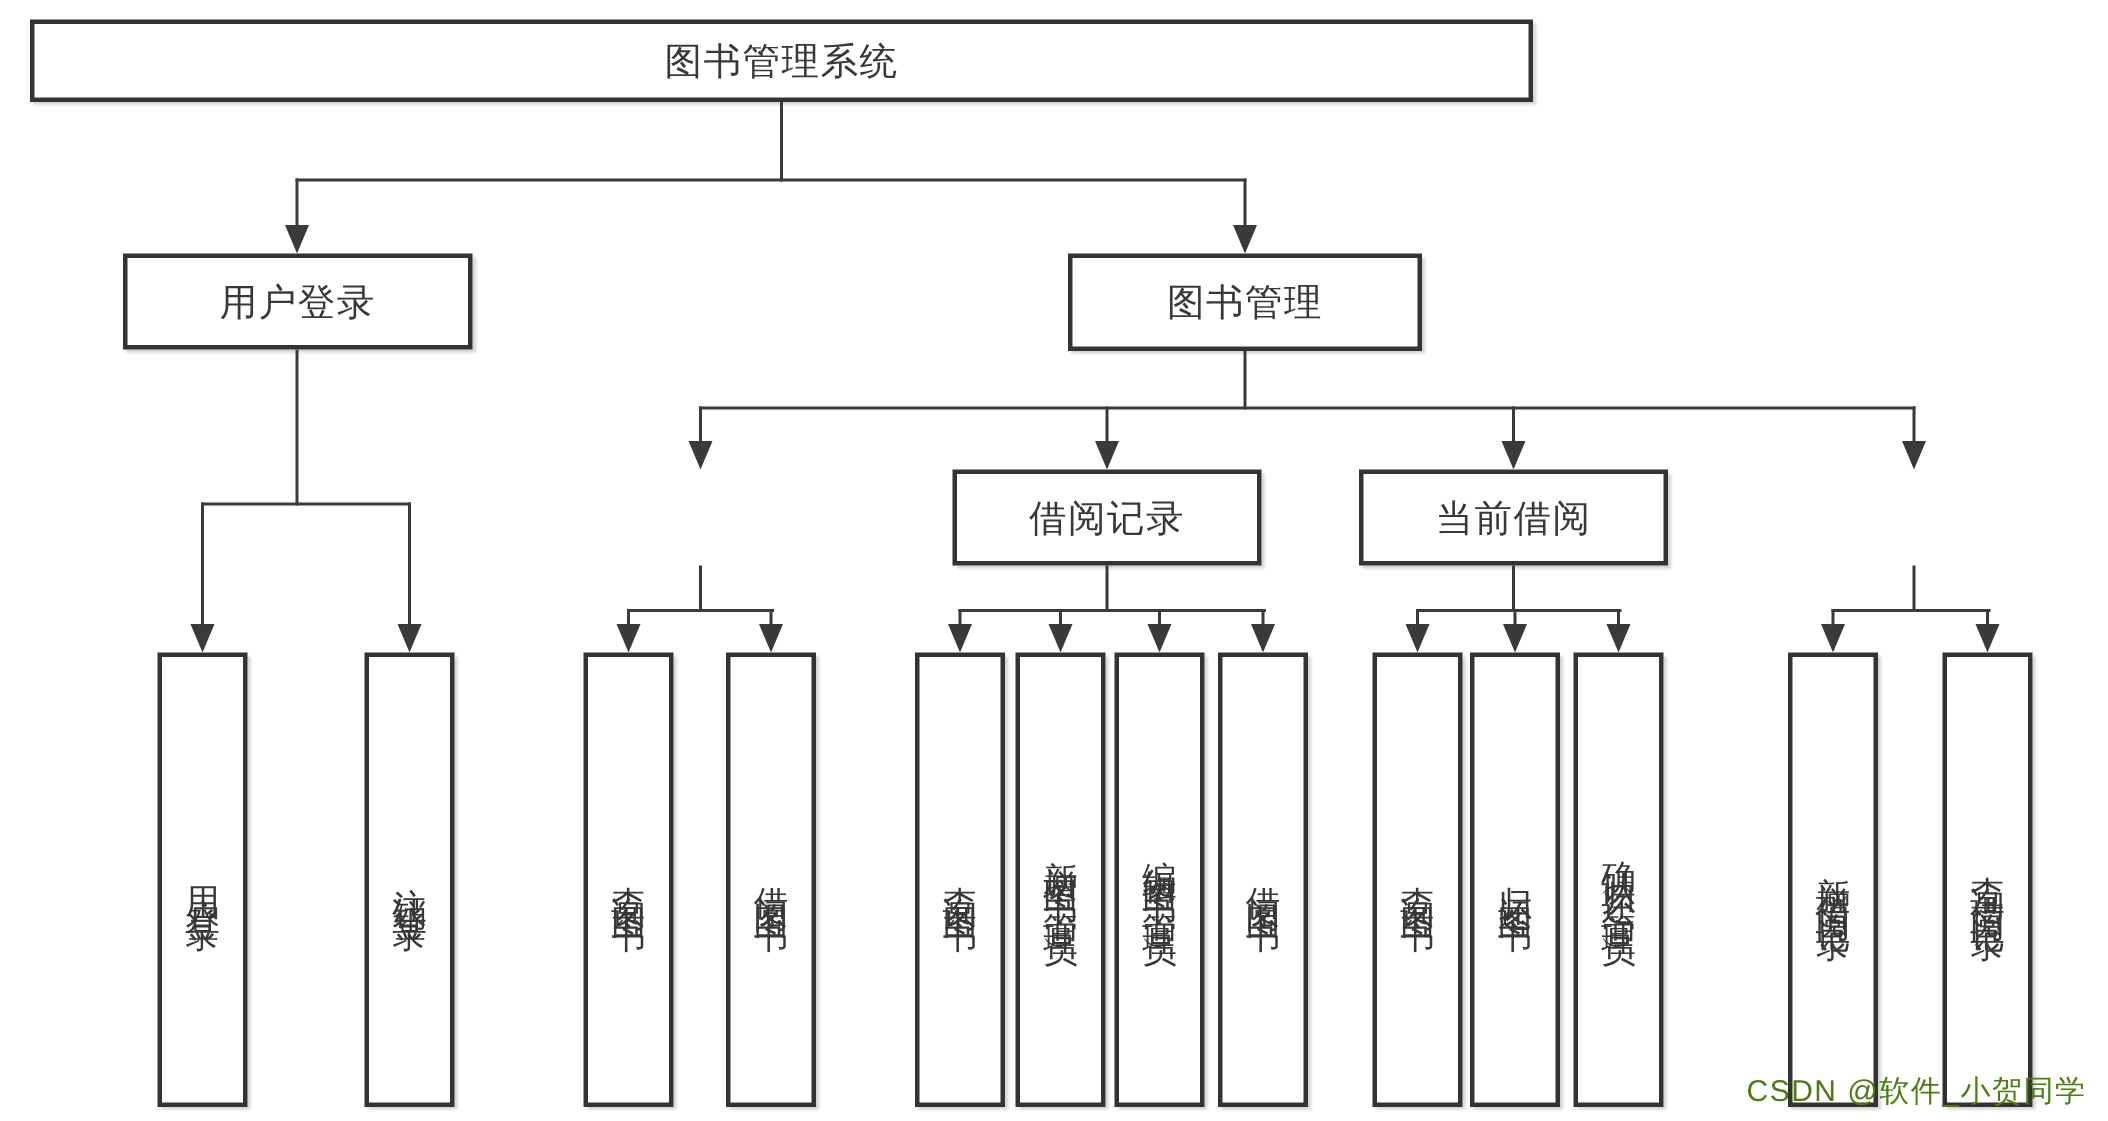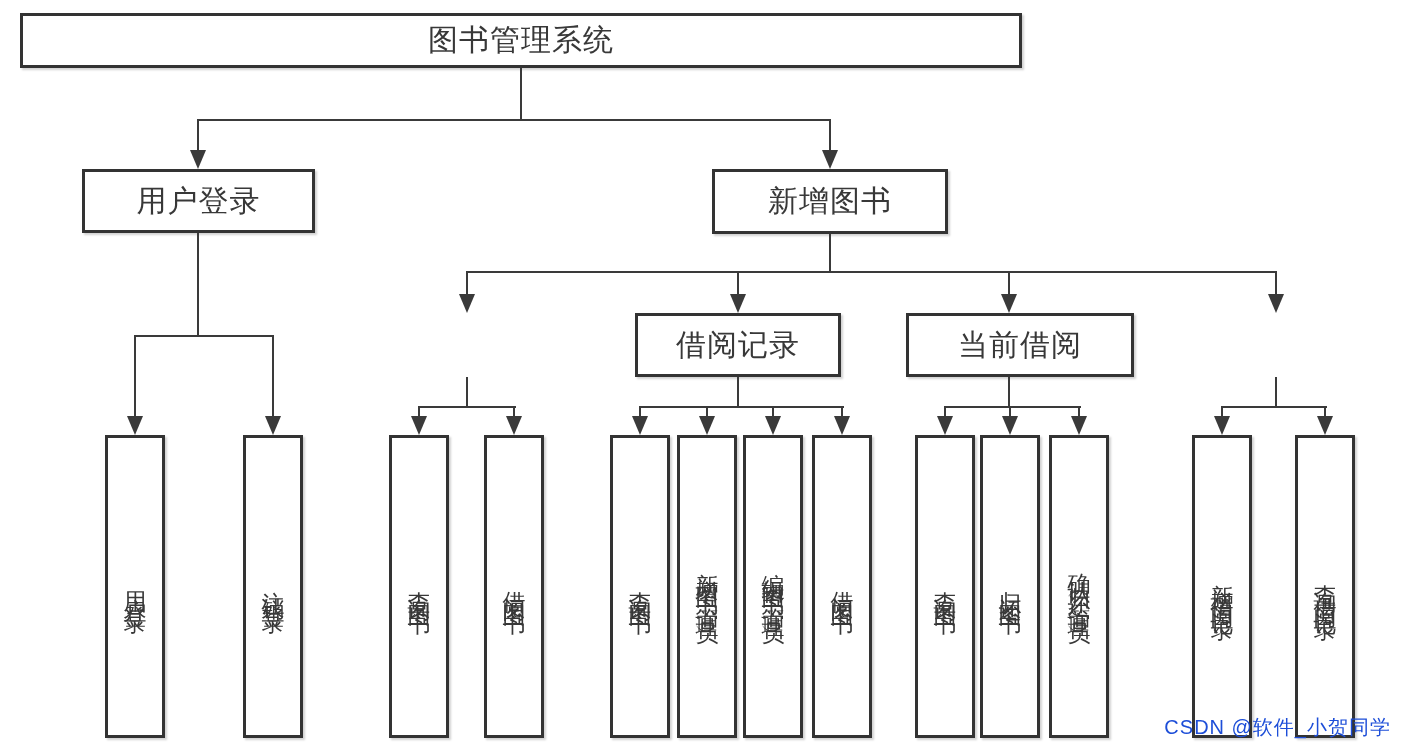--- a/index.html
+++ b/index.html
@@ -8,38 +8,38 @@
     position:relative; width:1405px; height:747px;
     background:#ffffff; overflow:hidden;
   }
   .hnode, .vnode {
     position:absolute; box-sizing:border-box;
     border:3px solid #333333; background:#ffffff;
     display:flex; align-items:center; justify-content:center;
     color:#383838;
     box-shadow:2px 2px 2px rgba(0,0,0,0.18);
   }
-  .hnode { font-size:30px; letter-spacing:1px;justify-content:center; }
+  .hnode { font-size:25px; letter-spacing:1px;justify-content:center; }
   .vnode span.vtxt {
     writing-mode:vertical-rl; text-orientation:mixed;
     font-size:23px; letter-spacing:7px; line-height:1;
     white-space:nowrap;
   }
   .hline, .vline { position:absolute; background:#3a3a3a; }
   .hline { height:2px; }
   .vline { width:2px; }
   .arrow {
     position:absolute; width:0; height:0;
     border-left:8px solid transparent;
     border-right:8px solid transparent;
     border-top:19px solid #3a3a3a;
   }
   .watermark {
     position:absolute; top:714px; right:14px;
-    font-size:20px; color:#1d4ed8; letter-spacing:1px;
+    font-size:20px; color:#4d7c0f; letter-spacing:1px;
     z-index:10; white-space:nowrap;
   }
 </style>
 </head>
 <body>
 
 <div class="stage">
 
   <div class="hnode" style="left:20px; top:13px; width:1002px; height:55px;">
     <span>图书管理系统</span>
@@ -49,21 +49,21 @@
   <div class="hline" style="left:197px; top:119px; width:634px;"></div>
   <div class="vline" style="left:197px; top:119px; height:33px;"></div>
   <div class="vline" style="left:829px; top:119px; height:33px;"></div>
   <div class="arrow" style="left:190px; top:150px;"></div>
   <div class="arrow" style="left:822px; top:150px;"></div>
 
   <div class="hnode" style="left:82px; top:169px; width:233px; height:64px;">
     <span>用户登录</span>
   </div>
   <div class="hnode" style="left:712px; top:169px; width:236px; height:65px;">
-    <span>新增图书</span>
+    <span>图书管理</span>
   </div>
 
   <div class="vline" style="left:197px; top:233px; height:104px;"></div>
   <div class="hline" style="left:134px; top:335px; width:140px;"></div>
   <div class="vline" style="left:134px; top:335px; height:83px;"></div>
   <div class="vline" style="left:272px; top:335px; height:83px;"></div>
   <div class="arrow" style="left:127px; top:416px;"></div>
   <div class="arrow" style="left:265px; top:416px;"></div>
 
   <div class="vline" style="left:829px;  top:234px; height:39px;"></div>
@@ -73,21 +73,21 @@
   <div class="vline" style="left:1008px; top:271px; height:25px;"></div>
   <div class="vline" style="left:1275px; top:271px; height:25px;"></div>
   <div class="arrow" style="left:459px;  top:294px;"></div>
   <div class="arrow" style="left:730px;  top:294px;"></div>
   <div class="arrow" style="left:1001px; top:294px;"></div>
   <div class="arrow" style="left:1268px; top:294px;"></div>
 
   <div class="hnode" style="left:635px; top:313px; width:206px; height:64px;">
     <span>借阅记录</span>
   </div>
-  <div class="hnode" style="left:906px; top:313px; width:228px; height:64px;">
+  <div class="hnode" style="left:906px; top:313px; width:206px; height:64px;">
     <span>当前借阅</span>
   </div>
 
   <div class="vline" style="left:466px; top:377px; height:31px;"></div>
   <div class="hline" style="left:418px; top:406px; width:98px;"></div>
   <div class="vline" style="left:418px; top:406px; height:12px;"></div>
   <div class="vline" style="left:513px; top:406px; height:12px;"></div>
   <div class="arrow" style="left:411px; top:416px;"></div>
   <div class="arrow" style="left:506px; top:416px;"></div>
 

